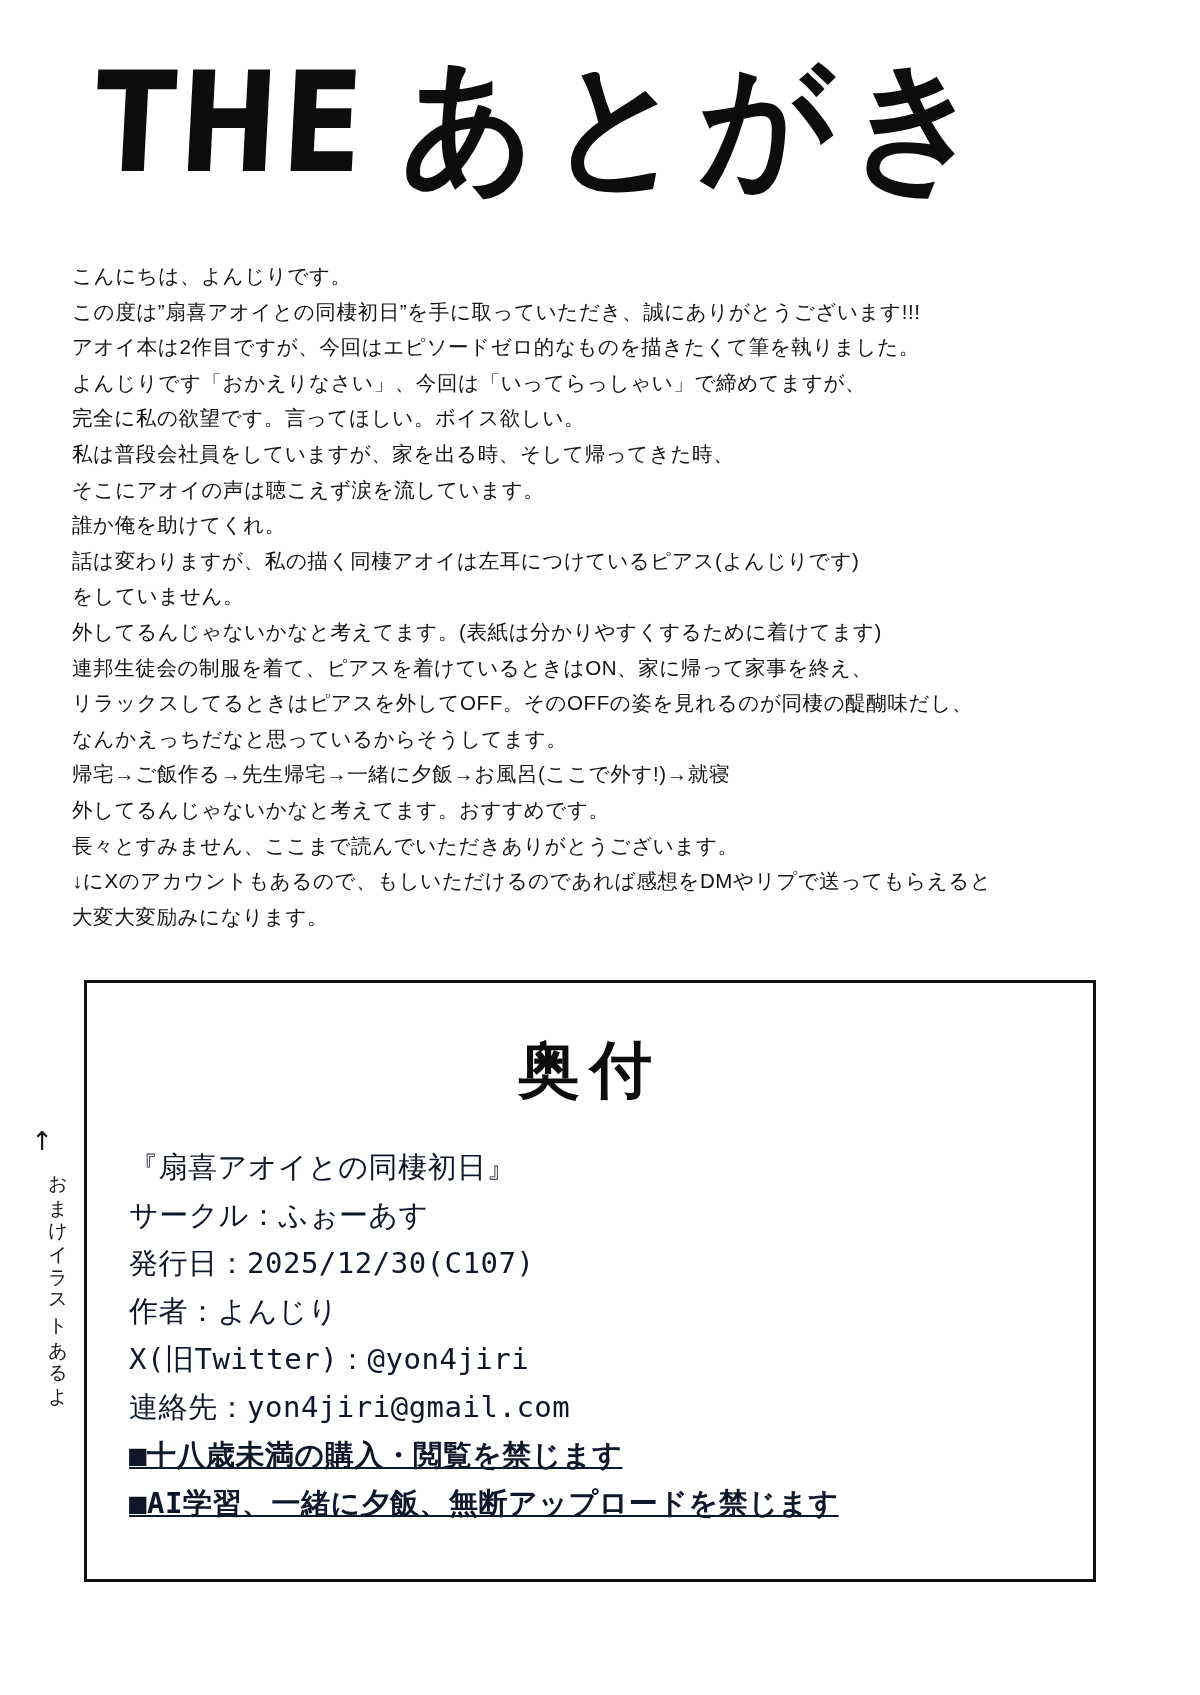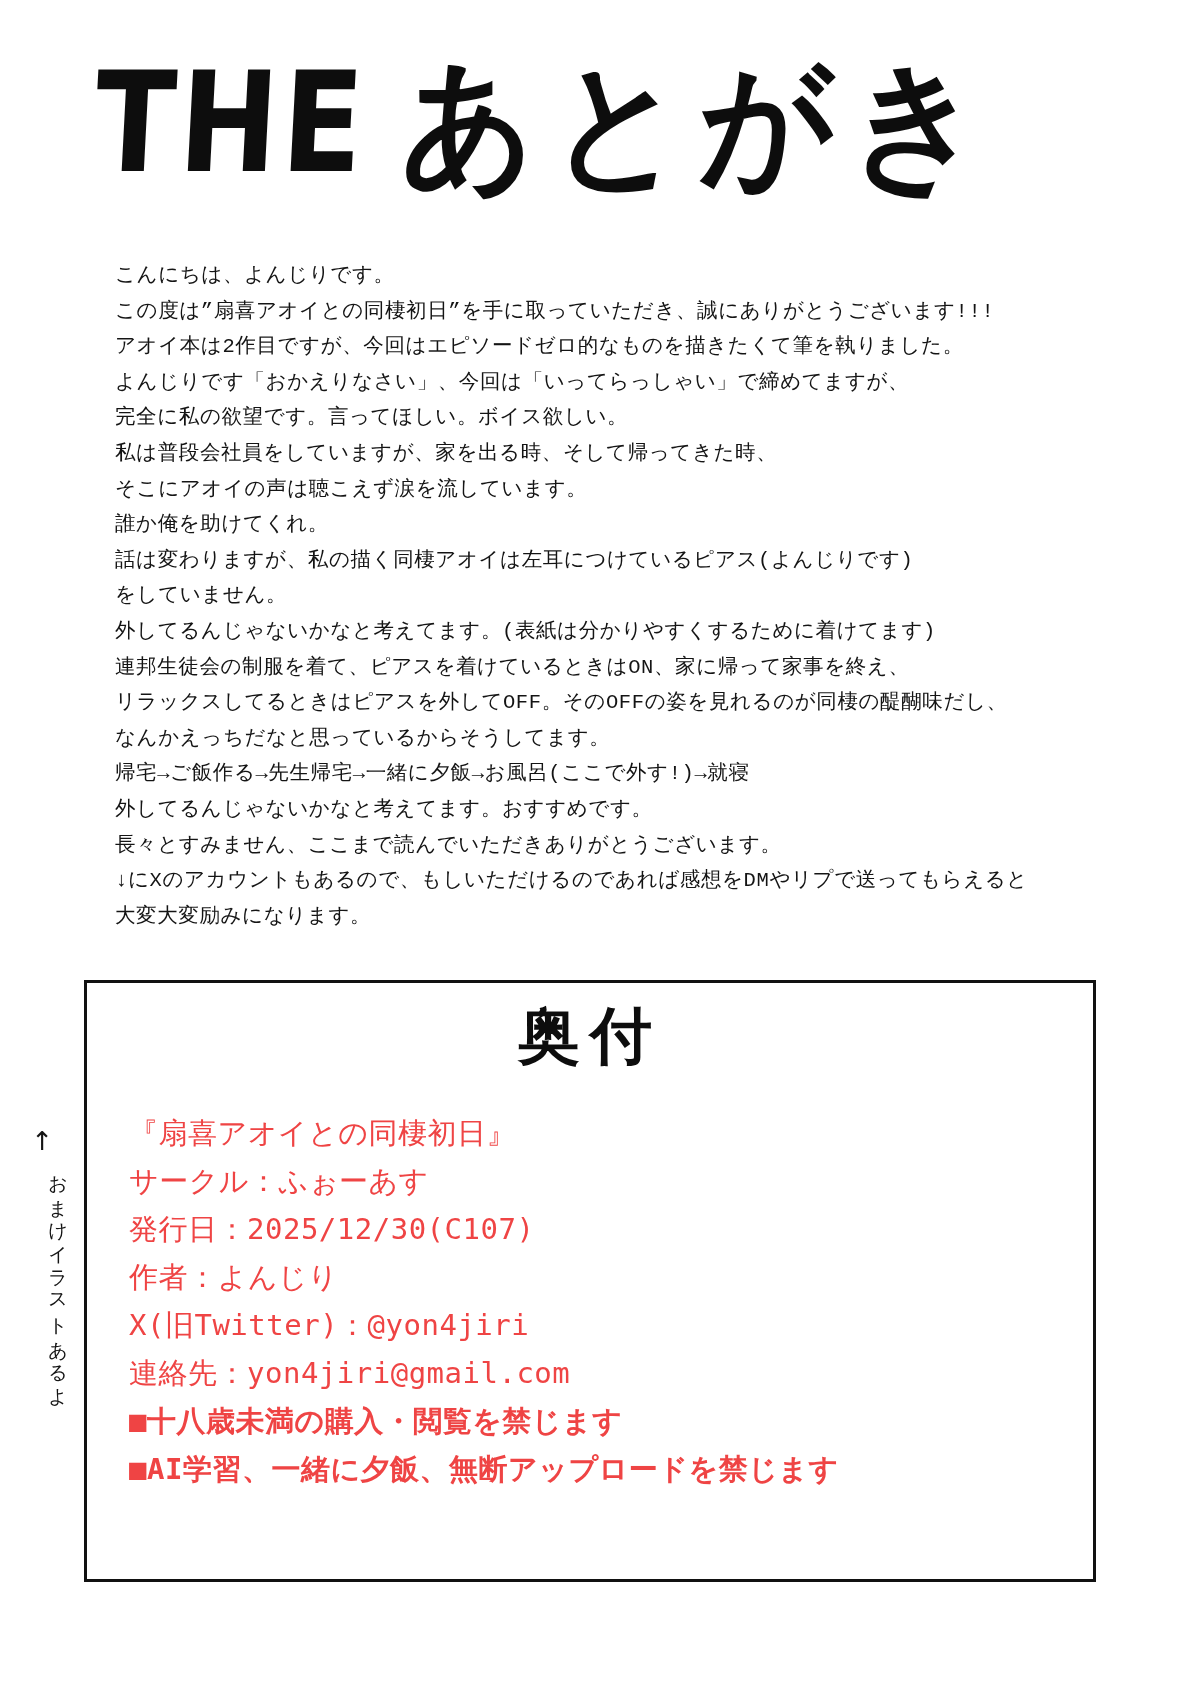--- a/index.html
+++ b/index.html
@@ -53,26 +53,25 @@
     transform-origin: left center;
     color: #0d0d0d;
   }
 
   
   .afterword {
     position: absolute;
     left: 72px;
     top: 258px;
     width: 1060px;
-    font-family: Liberation Mono, monospace;
+    font-family: Liberation Sans, sans-serif;
     font-size: 20.5px;
     line-height: 35.6px;
     letter-spacing: 0.6px;
     color: #141414;
-    margin-left: 43px;
   }
   .afterword p {
     margin: 0;
     white-space: pre;
   }
 
   
   .colophon {
     position: absolute;
     left: 84px;
@@ -83,36 +82,37 @@
     box-sizing: border-box;
     background: #ffffff;
   }
   .colophon-title {
     text-align: center;
     font-family: "DejaVu Sans", sans-serif;
     font-weight: 700;
     font-size: 62px;
     line-height: 1;
     letter-spacing: 10px;
-    margin-top: 22px;
+    margin-top: 56px;
     color: #0d0d0d;
   }
   .colophon-lines {
     margin: 42px 0 0 42px;
     font-family: "DejaVu Sans Mono", monospace;
     font-size: 29px;
     line-height: 48px;
     letter-spacing: 0.5px;
-    color: #ef4444;
+    color: #0f172a;
   }
   .colophon-lines .ln {
     white-space: pre;
   }
   .colophon-lines .ln.rule {
     font-weight: 700;
+    text-decoration: underline;
   }
 
   
   .side-note {
     position: absolute;
     left: 26px;
     top: 1162px;
     width: 46px;
     font-family: "DejaVu Sans", sans-serif;
     font-size: 19px;

